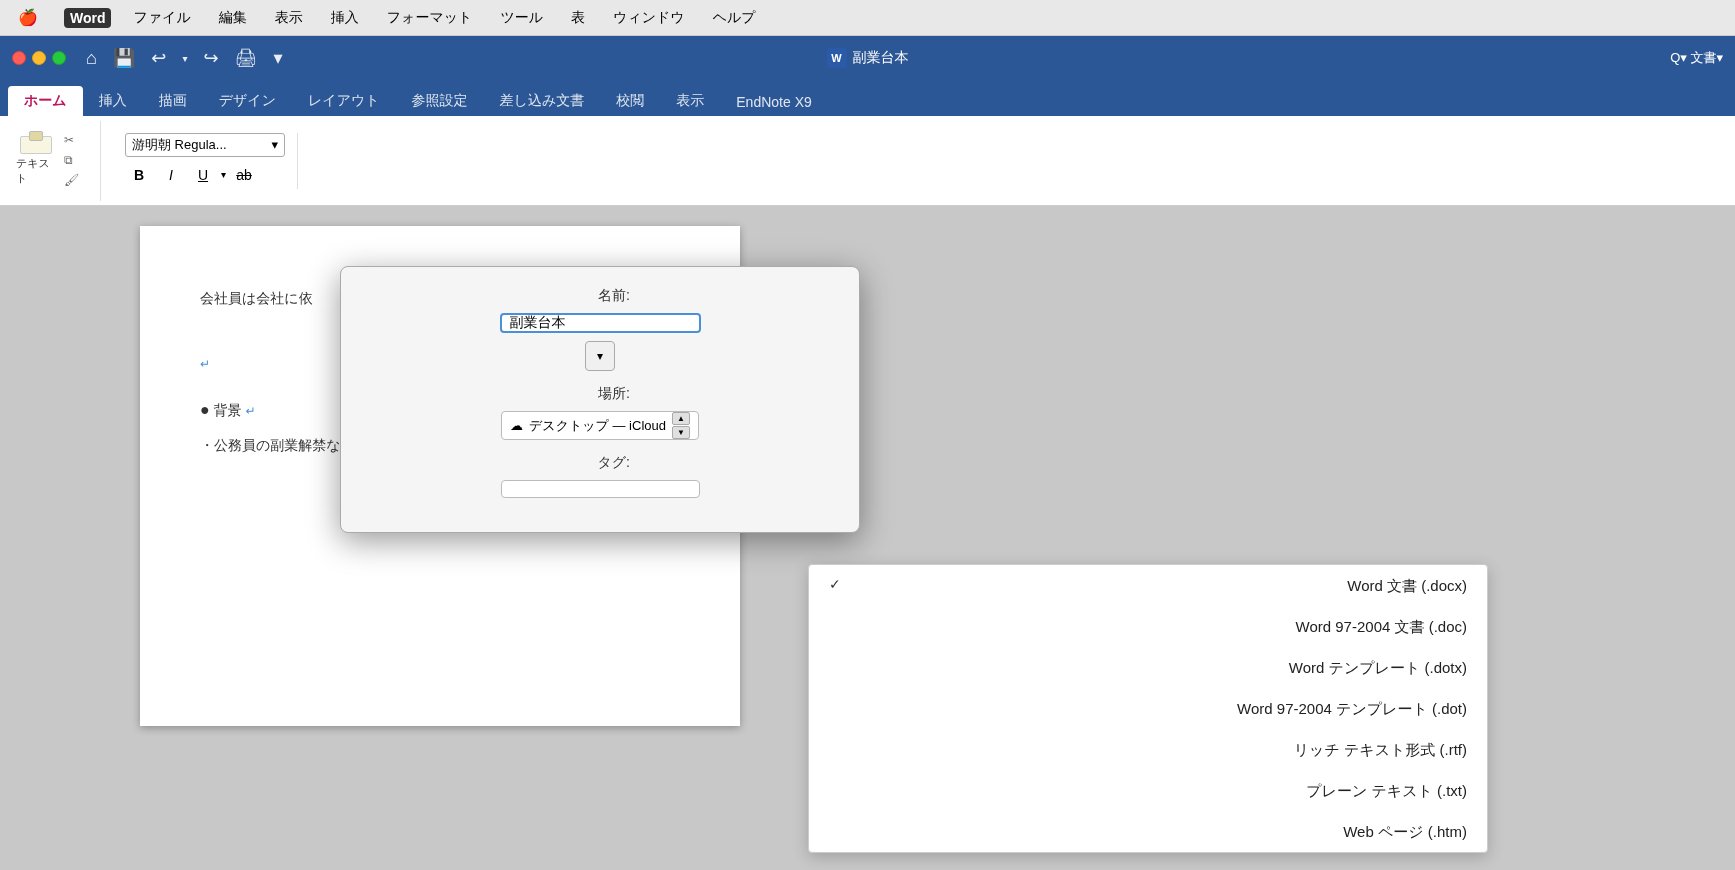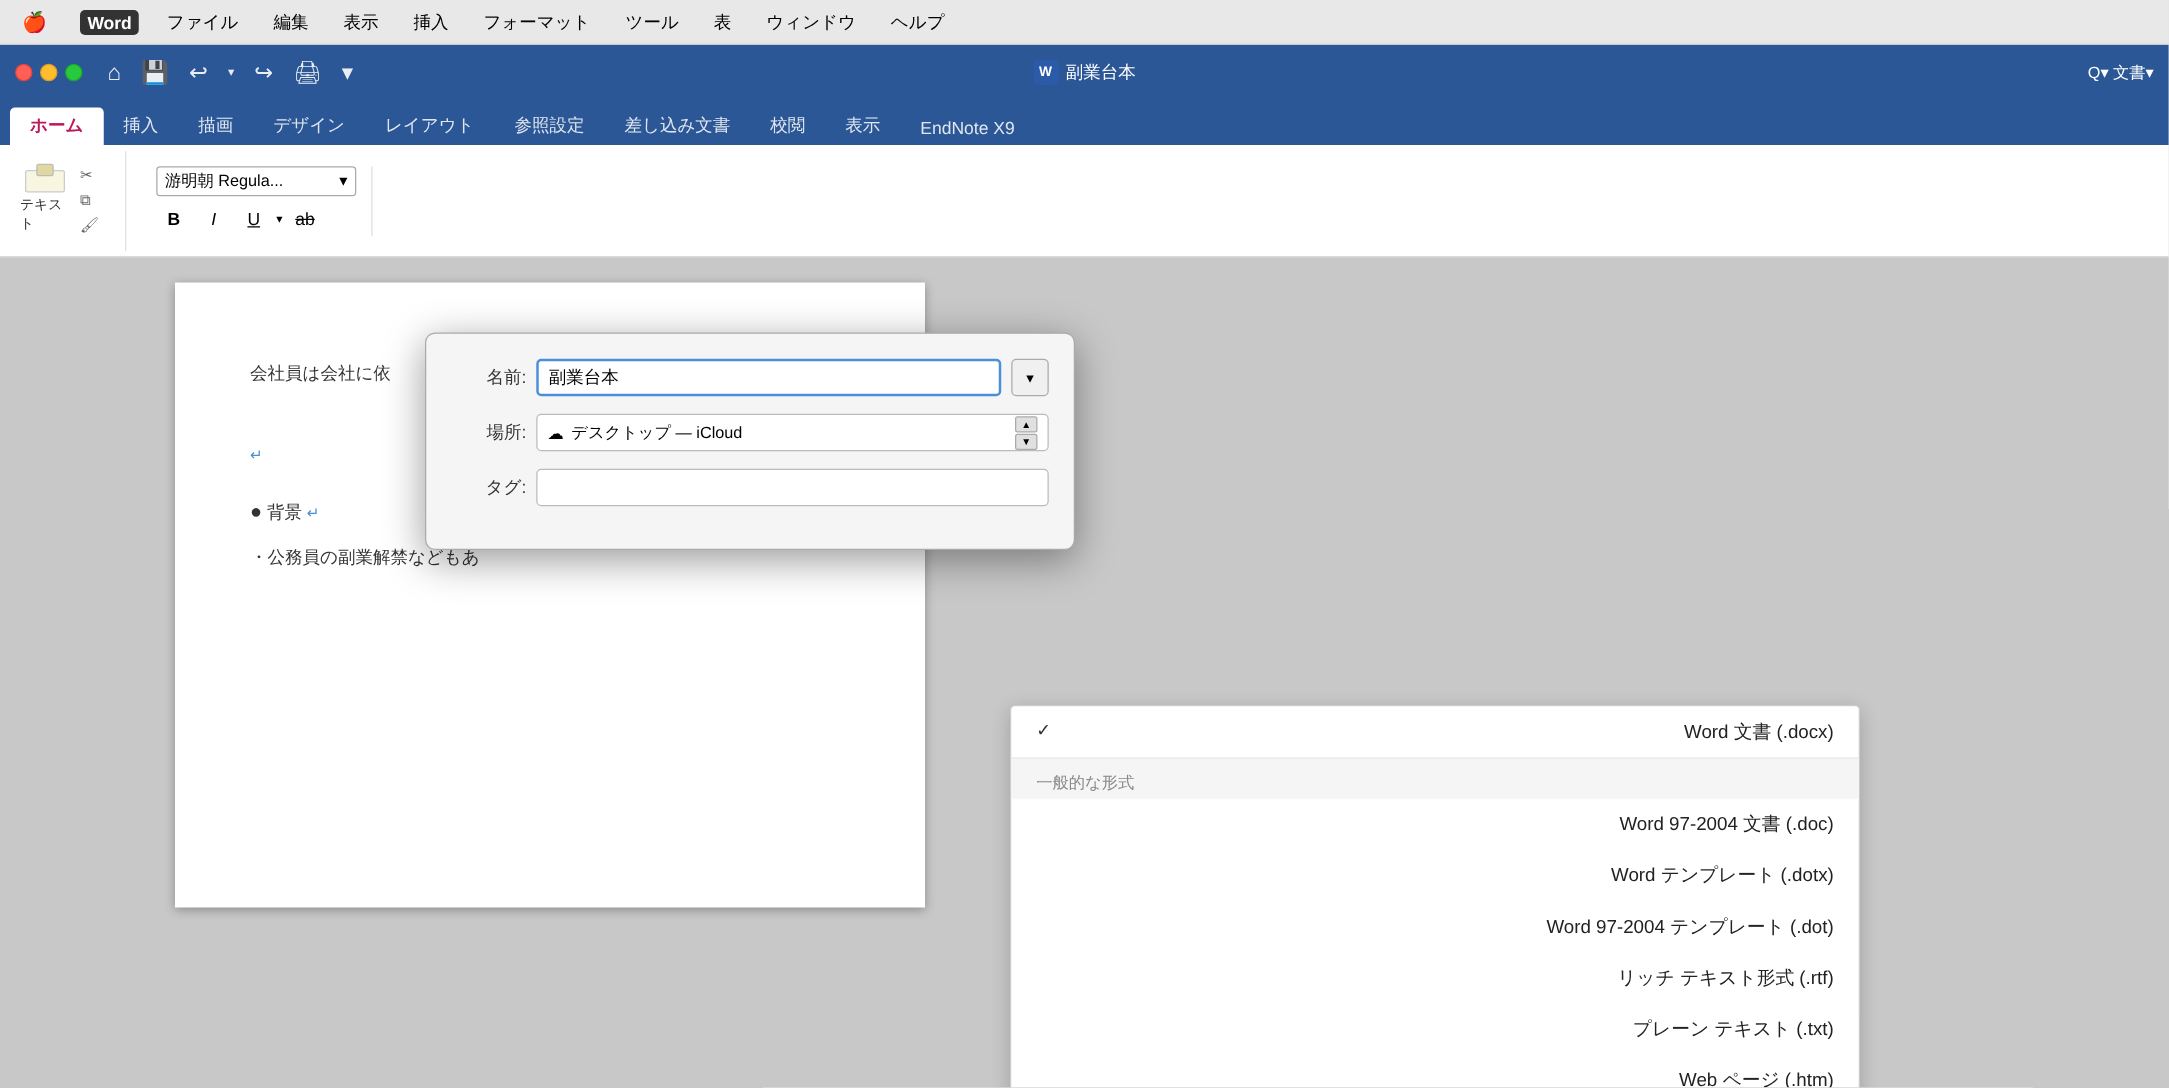--- a/index.html
+++ b/index.html
@@ -269,20 +269,21 @@
       z-index: 20;
       padding: 20px;
       border: 1px solid #aaa;
     }
 
     .dialog-row {
       display: flex;
       align-items: center;
       margin-bottom: 14px;
       gap: 8px;
+      flex-direction: column;
     }
     .dialog-label {
       font-size: 14px;
       color: #333;
       text-align: right;
       min-width: 60px;
     }
     .dialog-input {
       flex: 1;
       height: 30px;
@@ -530,21 +531,20 @@
       <span class="dialog-label">タグ:</span>
       <input type="text" class="dialog-input no-border" style="flex: 1 1 0%; border: 1px solid rgb(187, 187, 187);">
     </div>
 
   </div>
 
   <div class="format-dropdown">
 
     <div class="format-item selected">Word 文書 (.docx)</div>
 
-    <div class="format-section-header">一般的な形式</div>
     <div class="format-item">Word 97-2004 文書 (.doc)</div>
     <div class="format-item">Word テンプレート (.dotx)</div>
     <div class="format-item">Word 97-2004 テンプレート (.dot)</div>
     <div class="format-item">リッチ テキスト形式 (.rtf)</div>
     <div class="format-item">プレーン テキスト (.txt)</div>
     <div class="format-item">Web ページ (.htm)</div>
 
   </div>
 
 </div>

